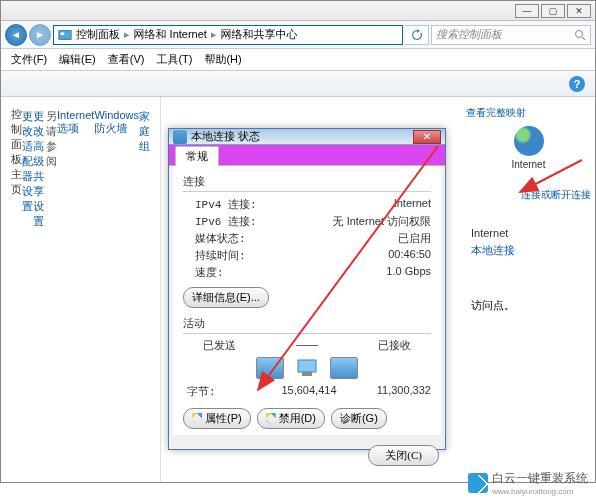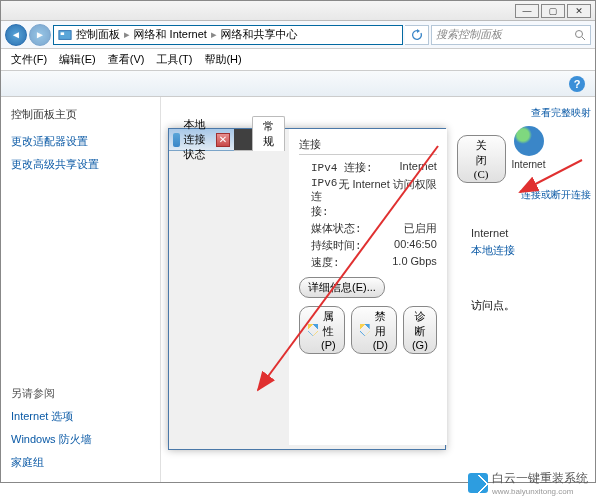--- a/index.html
+++ b/index.html
@@ -15,43 +15,43 @@
   .addrpath .sep { margin: 0 4px; color: #888; }
   .addricon { width: 14px; height: 14px; margin-right: 4px; }
   .addrref { width: 24px; height: 20px; border: 1px solid #b5c7d8; border-left: none; background: #fff; display:flex;align-items:center;justify-content:center; }
   .searchbox { width: 160px; height: 20px; border: 1px solid #b5c7d8; background: #fff; display: flex; align-items: center; padding: 0 4px; color: #888; }
   .menubar { height: 22px; border-bottom: 1px solid #ccc; display: flex; align-items: center; padding-left: 4px; font-size: 11px; background: #fff; }
   .menubar span { padding: 0 6px; }
   .toolbar { height: 26px; border-bottom: 1px solid #ccc; background: linear-gradient(#f8fafc,#e8eff5); padding-left: 6px; display:flex; align-items:center; }
   .help { margin-left: auto; margin-right: 10px; width:16px; height:16px; border-radius:50%; background:#3b8fd8; color:#fff; display:flex; align-items:center; justify-content:center; font-size:11px; font-weight:bold; }
 
   .body-wrap { flex: 1; display: flex; overflow: hidden; }
-  .sidebar { width: 160px; border-right: 1px solid #e0e0e0; padding: 8px 10px; display: flex; flex-direction: column; }
+  .sidebar { width: 160px; border-right: 1px solid #e0e0e0; padding: 8px 10px; display: flex; flex-direction: row; }
   .sidebar a { color: #0b5aa6; text-decoration: none; display: block; padding: 4px 0; font-size: 11px; }
   .sidebar .home { color: #333; padding-top: 2px; padding-bottom: 8px; }
   .sidebar .spacer { flex: 1; }
   .sidebar .seealso { color: #555; padding: 4px 0; font-size:11px; }
 
   .main { flex: 1; padding: 8px 6px 8px 12px; position: relative; }
   .main h2 { font-size: 13px; color: #0b3d64; font-weight: normal; margin-bottom: 10px; }
   .network-right { position: absolute; right: 4px; top: 6px; width: 125px; text-align: center; font-size:10px;}
   .globe { width: 30px; height: 30px; border-radius: 50%; background: radial-gradient(circle at 30% 30%, #7fd87f 0 20%, #3a86c8 30% 100%); margin: 0 auto 3px; }
   .netlabel { color: #333; font-size: 10px; }
   .netlink { color: #0b5aa6; display: block; margin-top: 3px; font-size: 10px; }
   .section2 { position: absolute; right: 4px; top: 130px; width: 120px; text-align: left; font-size:11px;}
   .section2 .row { margin-bottom: 4px;}
   .section2 .title { color:#333; }
   .section2 .lnk { color:#0b5aa6; }
 
   
-  .dialog { position: absolute; left: 168px; top: 128px; width: 278px; height: 322px; border: 1px solid #4a78a8; background: #f0f0f0; box-shadow: 0 0 8px rgba(0,0,0,.3); display:flex; flex-direction:row; }
+  .dialog { position: absolute; left: 168px; top: 128px; width: 278px; height: 322px; border: 1px solid #4a78a8; background: #f0f0f0; box-shadow: 0 0 8px rgba(0,0,0,.3); display:flex; flex-direction:column; }
   .dlg-title { height: 22px; background: linear-gradient(#a8c8e8,#e0eaf4); border-bottom: 1px solid #7ba4c8; display: flex; align-items: center; padding: 0 4px; font-size: 11px; color: #000; }
   .dlg-title .icon { width:14px; height:14px; margin-right:4px; background: linear-gradient(#5aa5d8,#3a86c8); border-radius:2px; }
   .dlg-close { margin-left: auto; width: 28px; height: 14px; background: linear-gradient(#e89090,#c84848); color: #fff; display: flex; align-items: center; justify-content: center; font-size: 10px; border: 1px solid #a03030; }
-  .tabstrip { height: 22px; background: #404040; border-bottom: 1px solid #bbb; display:flex; align-items: flex-end; padding-left:18px; }
+  .tabstrip { height: 22px; background: #d946ef; border-bottom: 1px solid #bbb; display:flex; align-items: flex-end; padding-left:6px; }
   .tab { border:1px solid #bbb; border-bottom:none; background:#fff; padding:2px 10px; font-size:11px; border-radius:2px 2px 0 0; position:relative; top:1px; }
   .dlg-body { flex:1; background:#fff; margin:0 4px 4px 4px; padding:6px 10px; font-size:11px; color:#333; display:flex; flex-direction:column;}
   .group-title { margin:2px 0; }
   .hr { height:1px; background:#ccc; margin-bottom:4px; }
   .kvrow { display:flex; font-size:11px; padding:1px 0; }
   .kvrow .k { flex:1; padding-left:12px;font-family:Liberation Mono, monospace; }
   .kvrow .v { text-align:right; }
   .btn { border:1px solid #888; background:linear-gradient(#fdfdfd,#e0e0e0); padding:2px 8px; font-size:11px; border-radius:10px; display:inline-flex; align-items:center; }
   .shield { width:10px; height:12px; display:inline-block; margin-right:3px; }
   .shield::before { content:""; display:block; width:10px;height:12px; background:
@@ -133,21 +133,21 @@
       <a>更改适配器设置</a>
       <a>更改高级共享设置</a>
       <div class="spacer"></div>
       <div class="seealso">另请参阅</div>
       <a>Internet 选项</a>
       <a>Windows 防火墙</a>
       <a>家庭组</a>
     </div>
     <div class="main">
       <div class="network-right">
-        <a class="netlink" style="text-align:right; margin-bottom:6px;">查看完整映射</a>
+        <a class="netlink" style="text-align:left; margin-bottom:6px;">查看完整映射</a>
         <div class="globe"></div>
         <div class="netlabel">Internet</div>
         <a class="netlink" style="text-align:right; margin-top:18px;">连接或断开连接</a>
       </div>
       <div class="section2">
         <div class="row title">Internet</div>
         <div class="row lnk"><a>本地连接</a></div>
         <div class="row" style="margin-top:40px;">访问点。</div>
       </div>
     </div>
@@ -181,20 +181,42 @@
     <div class="kvrow">
         <span class="k">持续时间:</span>
         <span class="v">00:46:50</span>
       </div>
     <div class="kvrow">
         <span class="k">速度:</span>
         <span class="v">1.0 Gbps</span>
       </div>
     <div class="btnrow"><button class="btn">详细信息(E)...</button></div>
 
+    <div class="activity">
+      <div class="group-title">活动</div>
+      <div class="hr"></div>
+      <div class="act-head">
+        <span class="l">已发送</span>
+        <span>——</span>
+        <span class="r">已接收</span>
+      </div>
+      <div class="act-graphic">
+        <div class="monitors"></div>
+        <svg class="midicon" viewBox="0 0 26 20">
+            <rect x="4" y="2" width="18" height="12" fill="#8ac8f0" stroke="#3a86c8"></rect>
+            <rect x="8" y="14" width="10" height="4" fill="#888"></rect>
+          </svg>
+        <div class="monitors"></div>
+      </div>
+      <div class="kvrow">
+          <span class="k" style="padding-left:4px">字节:</span>
+        <span style="flex:1;text-align:center">15,604,414</span>
+        <span style="flex:1;text-align:right">11,300,332</span>
+      </div>
+    </div>
 
     <div class="btnrow-bottom">
       <button class="btn">
           <span class="shield"></span>
           <span>属性(P)</span>
         </button>
       <button class="btn">
           <span class="shield"></span>
           <span>禁用(D)</span>
         </button>

